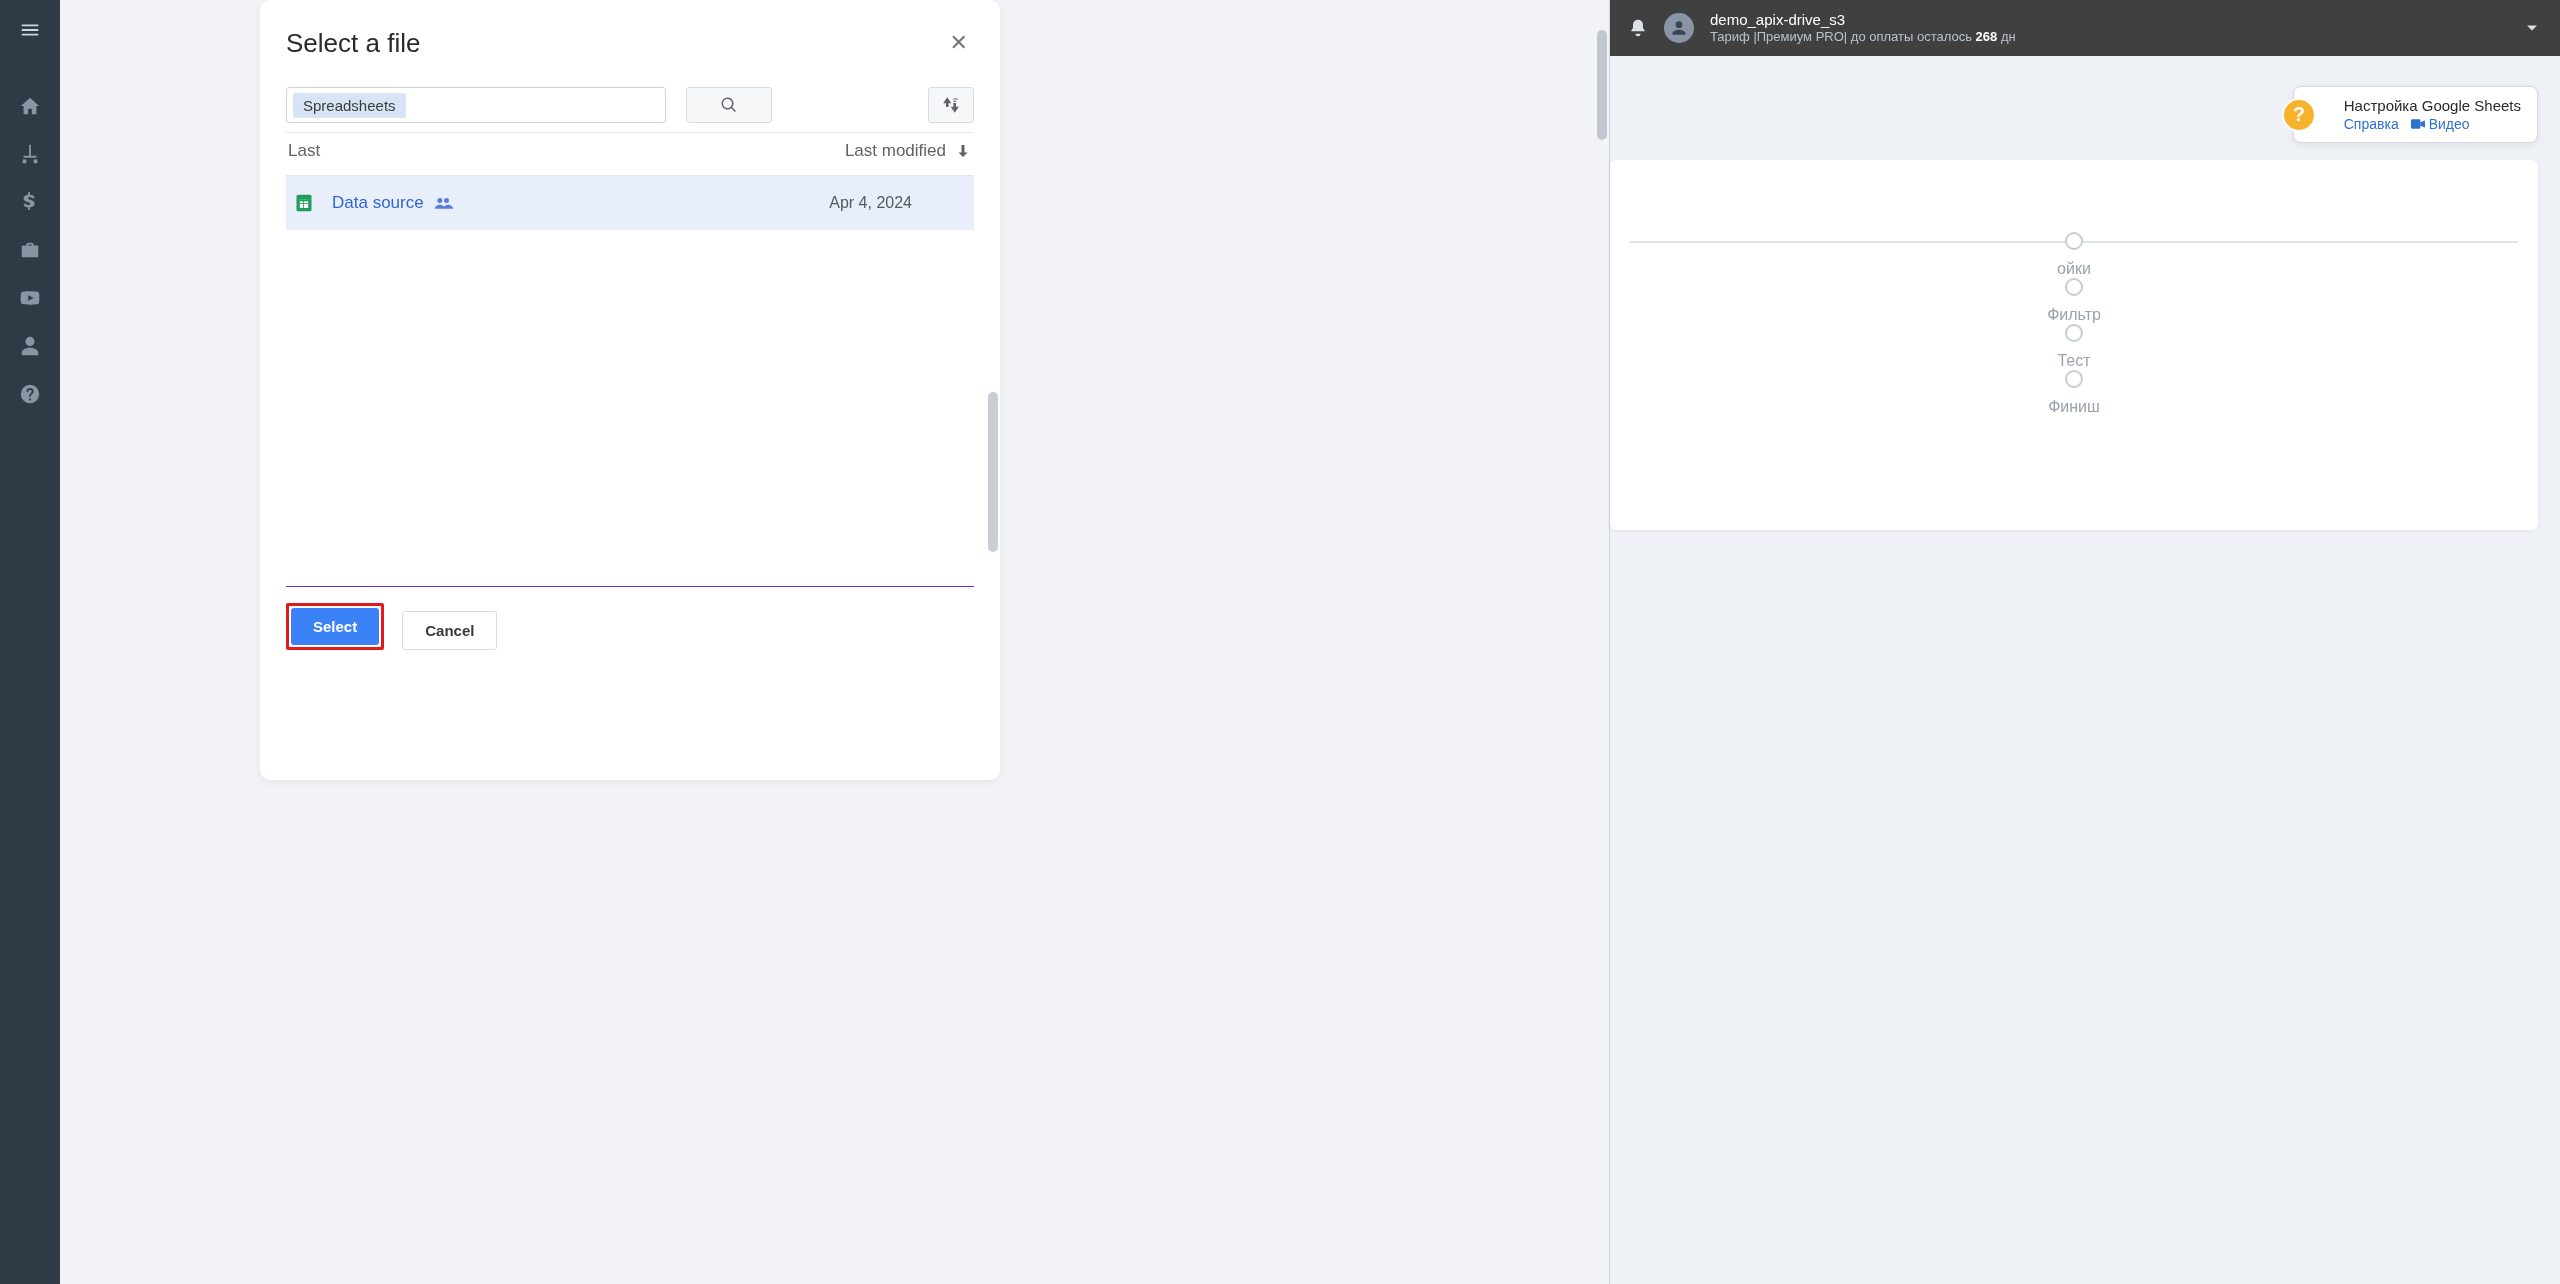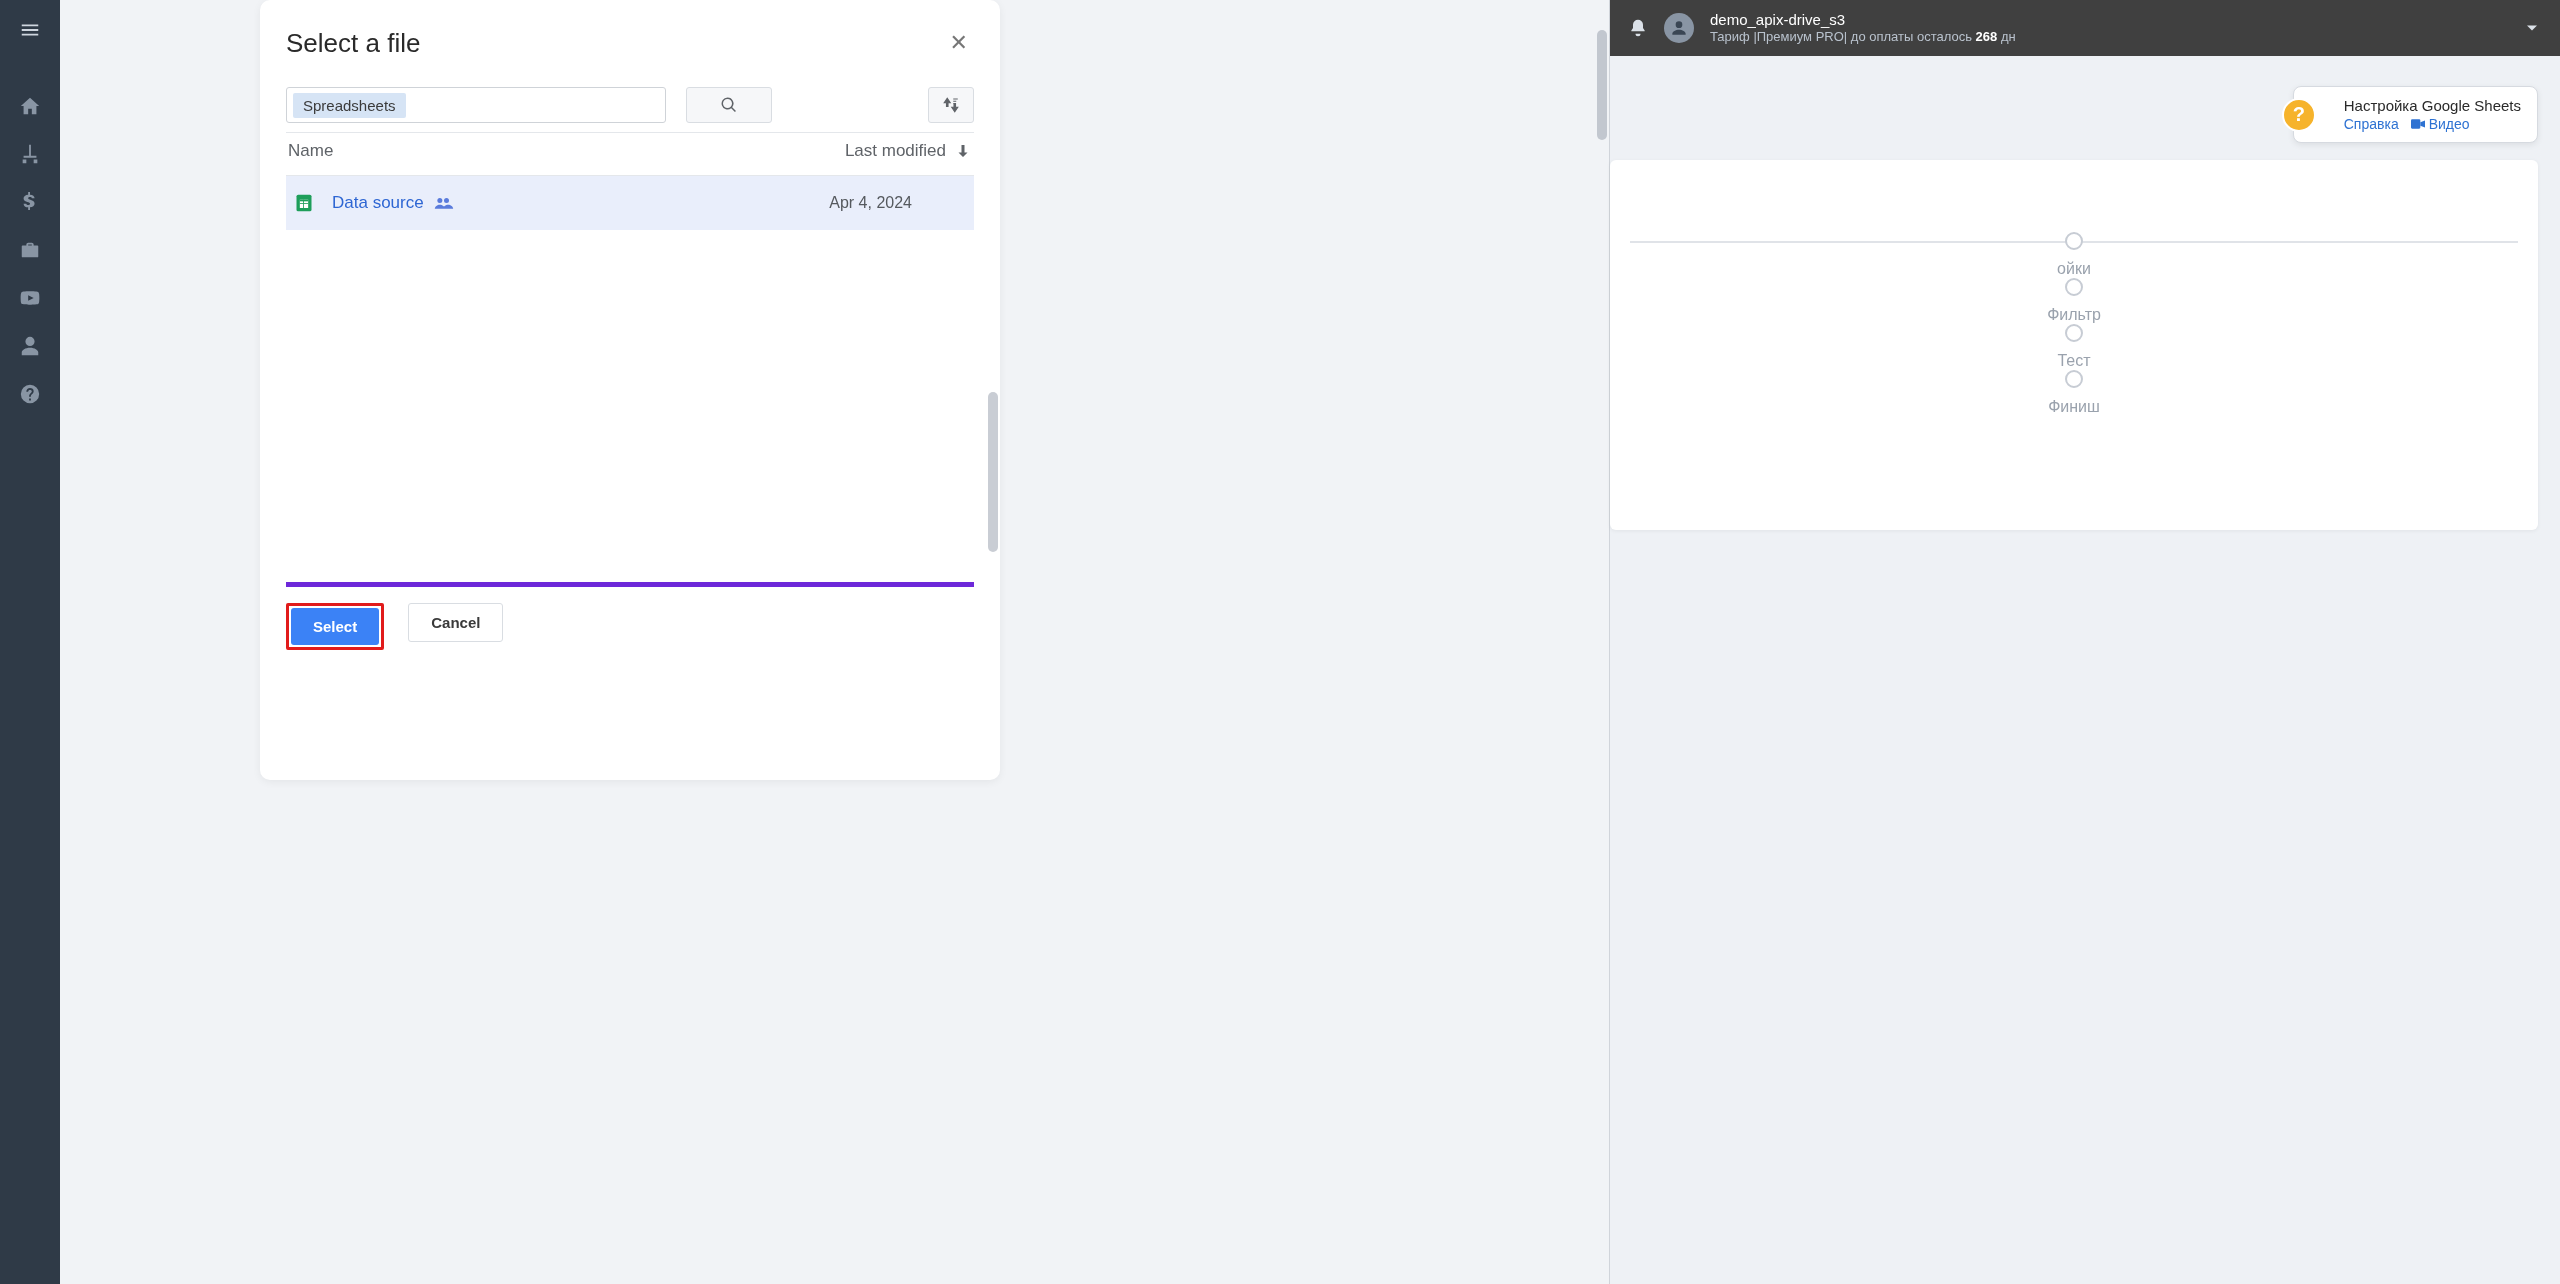--- a/index.html
+++ b/index.html
@@ -43,21 +43,21 @@
   .picker-cols { display:flex; align-items:center; color:#5f6368; font-size:17px; padding: 8px 2px 14px 2px; border-bottom:1px solid #e4e7eb; border-top:1px solid #e4e7eb;}
   .col-name { flex:1; }
   .col-mod { display:flex; align-items:center; gap:8px;}
   .col-mod svg { width:18px; height:18px; fill:#5f6368;}
   .file-row { display:flex; align-items:center; height:54px; background:#e9eefb; padding:0 2px; cursor:pointer;}
   .file-row .sheet-icon { width:20px; height:20px; margin:0 18px 0 6px;}
   .file-row .fname { color:#2e66d3; font-size:17px; }
   .file-row .share-icon { width:20px; height:14px; fill:#5a7bdc; margin-left:10px;}
   .file-row .fdate { margin-left:auto; color:#55595e; font-size:16px; padding-right:60px;}
   .picker-scroll-thumb { position:absolute; right:2px; top:392px; width:10px; height:160px; background:#c9cdd4; border-radius:5px;}
-  .picker-footer { border-top:5px solid #6d28d9; padding:16px 0 0 0; display:flex; gap:24px; align-items:flex-start;}
+  .picker-footer { border-top:1px solid #6d28d9; padding:16px 0 0 0; display:flex; gap:18px; align-items:flex-end;}
   .btn-select-wrap { border:3px solid #e11b1b; border-radius:2px; padding:2px; }
   .btn-select { background:#3b82f6; color:#fff; border:none; font-size:15px; font-weight:600; padding:10px 22px; border-radius:3px; cursor:pointer;}
   .btn-cancel { background:#fff; border:1px solid #d9dde2; color:#3a3a3a; font-size:15px; font-weight:600; padding:10px 22px; border-radius:3px; cursor:pointer;}
 
   
   .right-area { flex:1; background:#eef1f5; position:relative; }
   .topbar { height:56px; background:#404040; display:flex; align-items:center; color:#dbe1e8; padding:0 18px; gap:16px;}
   .topbar .bell, .topbar .avatar, .topbar .chev { display:flex; align-items:center; justify-content:center;}
   .topbar svg { fill:#dbe1e8; }
   .topbar .avatar { width:30px; height:30px; border-radius:50%; background:#8995a4; }
@@ -163,21 +163,21 @@
               </svg>
           </div>
           <div class="tbar-btn sort">
             <svg viewBox="0 0 24 24" width="18" height="18">
                 <path fill="#5f6368" d="M7 3l4 6H8v5H6V9H3zM17 21l-4-6h3v-5h2v5h3zM15 4h6M15 7h4M15 10h2" stroke="#5f6368" stroke-width="1.5"></path>
               </svg>
           </div>
         </div>
 
         <div class="picker-cols">
-          <div class="col-name">Name</div>
+          <div class="col-name">Last</div>
           <div class="col-mod">
             <span>Last modified</span>
             <svg viewBox="0 0 24 24">
                 <path d="M12 20l-6-6h4V4h4v10h4z"></path>
               </svg>
           </div>
         </div>
 
         <div class="file-row">
           <svg class="sheet-icon" viewBox="0 0 24 24">

